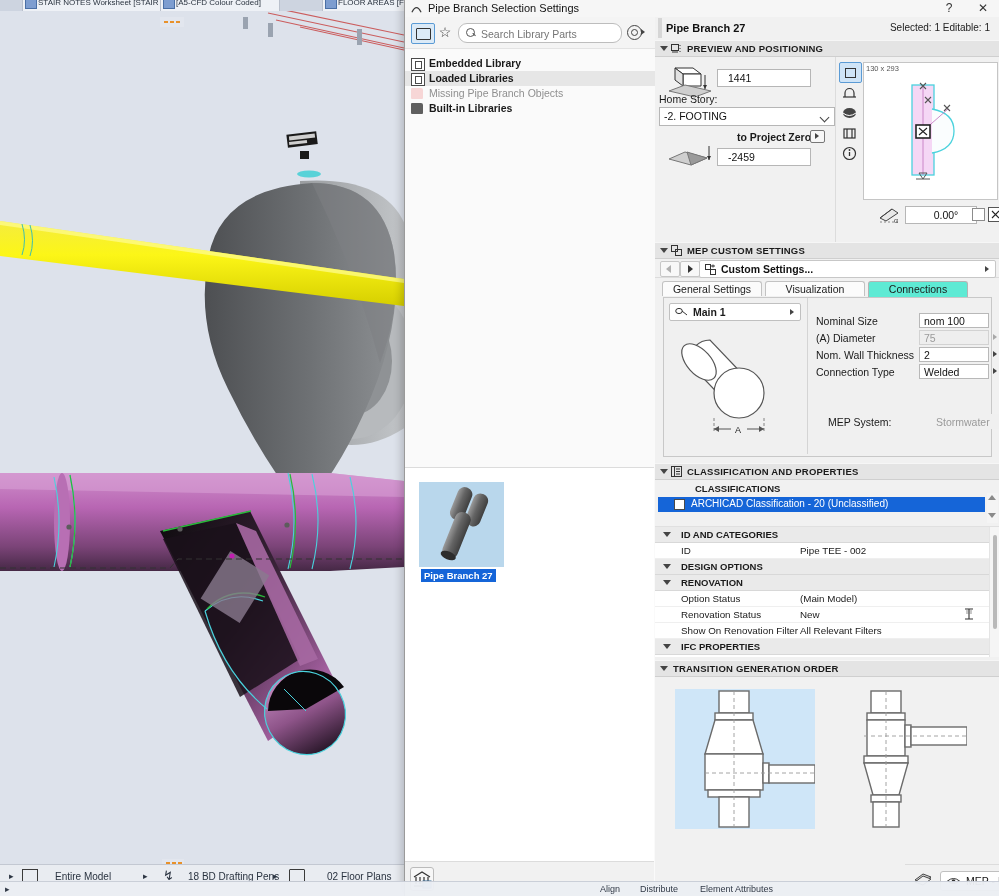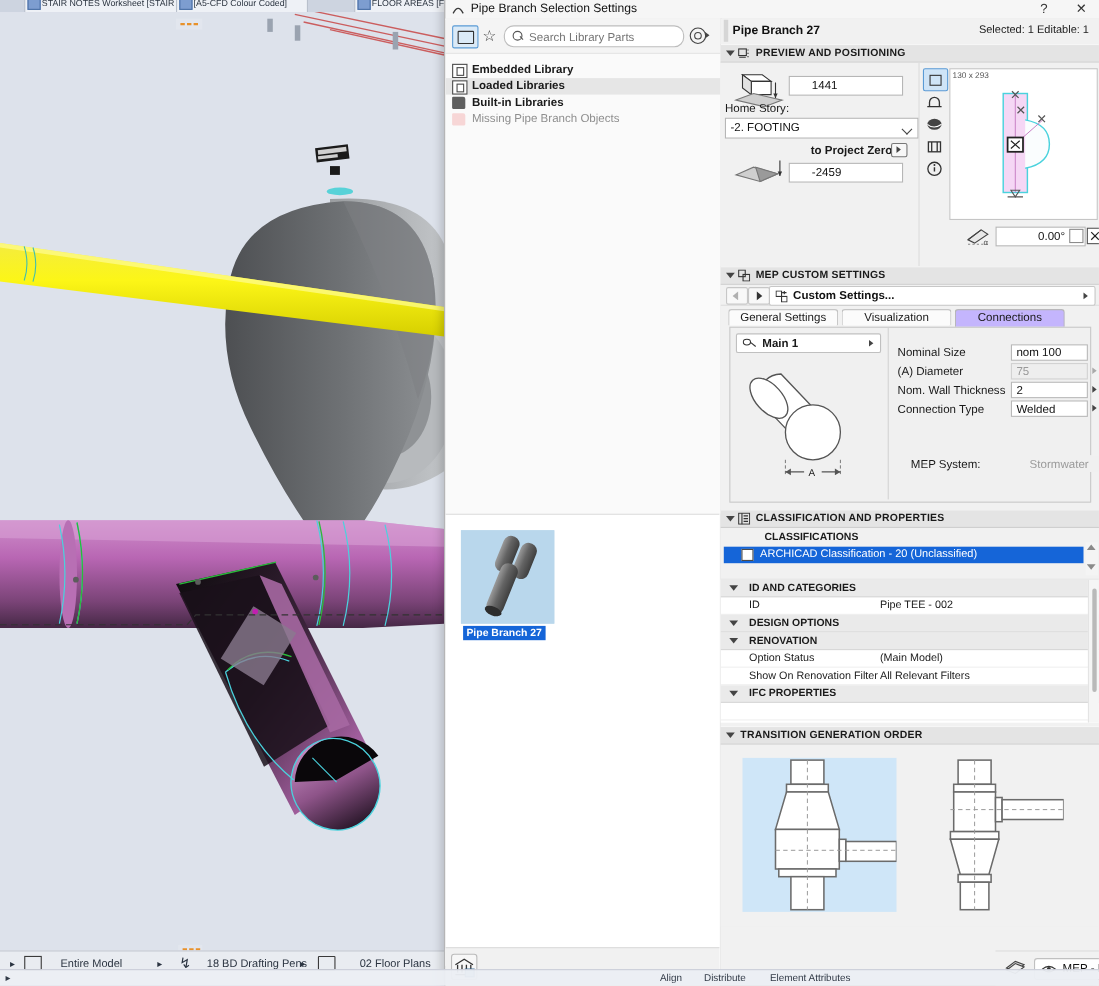--- a/index.html
+++ b/index.html
@@ -63,21 +63,21 @@
   #sp-body{position:absolute;left:0;top:23px;width:345px;height:833px;overflow:hidden;}
   .sect-head{height:15px;background:#e4e4e4;border-top:1px solid #f6f6f6;border-bottom:1px solid #cfcfcf;position:relative;}
   .sect-head .cv{position:absolute;left:5px;top:5px;width:0;height:0;border-left:4px solid transparent;border-right:4px solid transparent;border-top:5px solid #444;}
   .sect-head .si{position:absolute;left:16px;top:2px;width:11px;height:11px;}
   .sect-head .st{position:absolute;left:32px;top:2px;font-size:9.5px;font-weight:bold;color:#1a1a1a;letter-spacing:.2px;}
   .sect-head.nosi .st{left:18px;}
   
   #pvbody{position:relative;height:185px;background:#f1f1f1;}
   #pv-left{position:absolute;left:0;top:0;width:180px;height:185px;border-right:1px solid #dcdcdc;}
   .hs-label{position:absolute;left:4px;font-size:10.5px;color:#1a1a1a;}
-  .num-in{position:absolute;background:#fff;border:1px solid #b6b6b6;height:16px;line-height:16px;font-size:10.5px;padding-left:20px;color:#111;}
+  .num-in{position:absolute;background:#fff;border:1px solid #b6b6b6;height:16px;line-height:16px;font-size:10.5px;padding-left:10px;color:#111;}
   .sel-in{position:absolute;background:#fff;border:1px solid #b6b6b6;height:17px;line-height:17px;font-size:10.5px;padding-left:4px;color:#111;}
   .sel-in .cv{position:absolute;right:6px;top:6px;width:6px;height:6px;border-right:1.4px solid #444;border-bottom:1.4px solid #444;transform:rotate(45deg);}
   #pv-right{position:absolute;left:181px;top:0;width:164px;height:185px;text-align:center;}
   #pv-icons{position:absolute;left:3px;top:5px;width:22px;height:100px;}
   .pvi{width:21px;height:19px;margin-bottom:1px;position:relative;}
   .pvi.act{background:#cfe4f7;border:1px solid #5b9bd5;border-radius:2px;}
   #pv-canvas{position:absolute;left:27px;top:5px;width:133px;height:136px;background:#fff;border:1px solid #c5c5c5;}
   #pv-dims{position:absolute;left:2px;top:1px;font-size:7.5px;color:#555;}
   #pv-angle{position:absolute;left:69px;top:149px;width:60px;height:16px;}
   .cbx{position:absolute;width:11px;height:11px;border:1px solid #8c8c8c;background:#fff;}
@@ -85,21 +85,21 @@
   #mepnav{height:18px;position:relative;background:#f1f1f1;border-bottom:1px solid #dcdcdc;}
   #mepnav .nb{position:absolute;top:2px;width:18px;height:14px;border:1px solid #c7c7c7;background:#f8f8f8;border-radius:2px;}
   #mepnav .nb .a{position:absolute;left:6px;top:3px;width:0;height:0;border-top:4px solid transparent;border-bottom:4px solid transparent;}
   #mepnav .field{position:absolute;left:44px;top:1px;right:4px;height:16px;background:#fff;border:1px solid #c7c7c7;border-radius:2px;}
   #mepnav .field .fi{position:absolute;left:5px;top:3px;width:11px;height:11px;}
   #mepnav .field .ft{position:absolute;left:21px;top:2px;font-size:10.5px;font-weight:bold;color:#111;}
   #mepnav .field .fa{position:absolute;right:6px;top:5px;width:0;height:0;border-left:4px solid #444;border-top:3px solid transparent;border-bottom:3px solid transparent;}
   #tabrow{height:16px;position:relative;padding-top:3px;}
   .tab{position:absolute;top:3px;height:14px;line-height:14px;text-align:center;font-size:10.5px;color:#1a1a1a;
        background:#fbfbfb;border:1px solid #c2c2c2;border-bottom:none;border-radius:3px 3px 0 0;}
-  .tab.active{background:#c4b5fd;border-color:#b4b4b4;font-weight:normal;height:16px;line-height:15px;top:3px;}
+  .tab.active{background:#5eead4;border-color:#b4b4b4;font-weight:normal;height:16px;line-height:15px;top:3px;}
   #conn{position:relative;height:158px;margin:0 8px;background:#f0f0f0;border:1px solid #c8c8c8;}
   #conn-left{position:absolute;left:0;top:0;width:143px;height:156px;border-right:1px solid #d4d4d4;}
   #mainsel{position:absolute;left:5px;top:5px;width:130px;height:16px;background:#fff;border:1px solid #c0c0c0;border-radius:2px;}
   #mainsel .mi{position:absolute;left:5px;top:3px;width:13px;height:10px;}
   #mainsel .mt{position:absolute;left:23px;top:2px;font-size:10.5px;font-weight:bold;}
   #mainsel .ma{position:absolute;right:6px;top:5px;width:0;height:0;border-left:4px solid #444;border-top:3px solid transparent;border-bottom:3px solid transparent;}
   #conn-right{position:absolute;left:144px;top:0;right:0;height:156px;}
   .prow{position:absolute;left:8px;right:6px;height:16px;}
   .prow .pl{position:absolute;left:0;top:2px;font-size:10.5px;color:#1a1a1a;}
   .prow .pv{position:absolute;left:103px;width:70px;height:15px;background:#fff;border:1px solid #b8b8b8;
@@ -322,27 +322,27 @@
 
     <div id="libtree">
       <div class="tree-row" style="margin-top:7px;">
         <span class="tr-ico ico-doc"></span>
         <span>Embedded Library</span>
       </div>
       <div class="tree-row sel">
         <span class="tr-ico ico-doc"></span>
         <span>Loaded Libraries</span>
       </div>
+      <div class="tree-row muted">
+        <span class="tr-ico ico-folder-pink"></span>
+        <span>Missing Pipe Branch Objects</span>
+      </div>
       <div class="tree-row">
         <span class="tr-ico ico-folder"></span>
         <span>Built-in Libraries</span>
-      </div>
-      <div class="tree-row muted">
-        <span class="tr-ico ico-folder-pink"></span>
-        <span>Missing Pipe Branch Objects</span>
       </div>
     </div>
 
     <div id="libpreview">
       <svg id="pp-thumb" viewBox="0 0 85 85">
         <rect width="85" height="85" fill="#b9d7ec"></rect>
         <defs>
           <linearGradient id="gp1" x1="0" y1="0" x2="1" y2="0">
             <stop offset="0" stop-color="#9a9a9a"></stop>
               <stop offset=".45" stop-color="#646464"></stop>
@@ -613,20 +613,28 @@
         </div>
         <div class="ptr grp">
           <span class="gv"></span>
           <span class="pk">RENOVATION</span>
         </div>
         <div class="ptr">
           <span class="pk">Option Status</span>
           <span class="pvl">(Main Model)</span>
         </div>
         <div class="ptr">
+          <span class="pk">Renovation Status</span>
+          <span class="pvl">New</span>
+          <svg style="position:absolute;right:24px;top:0px;width:14px;height:14px;" viewBox="0 0 14 14">
+            <path d="M3 2 h8 M7 2 v10 M3 12 h8" stroke="#333" stroke-width="1.1" fill="none"></path>
+            <path d="M4 4 h6 M4 6 h6" stroke="#777" stroke-width=".8"></path>
+          </svg>
+        </div>
+        <div class="ptr">
           <span class="pk">Show On Renovation Filter</span>
           <span class="pvl">All Relevant Filters</span>
         </div>
         <div class="ptr grp">
           <span class="gv"></span>
           <span class="pk">IFC PROPERTIES</span>
         </div>
         <div class="ptr dim">
           
           

